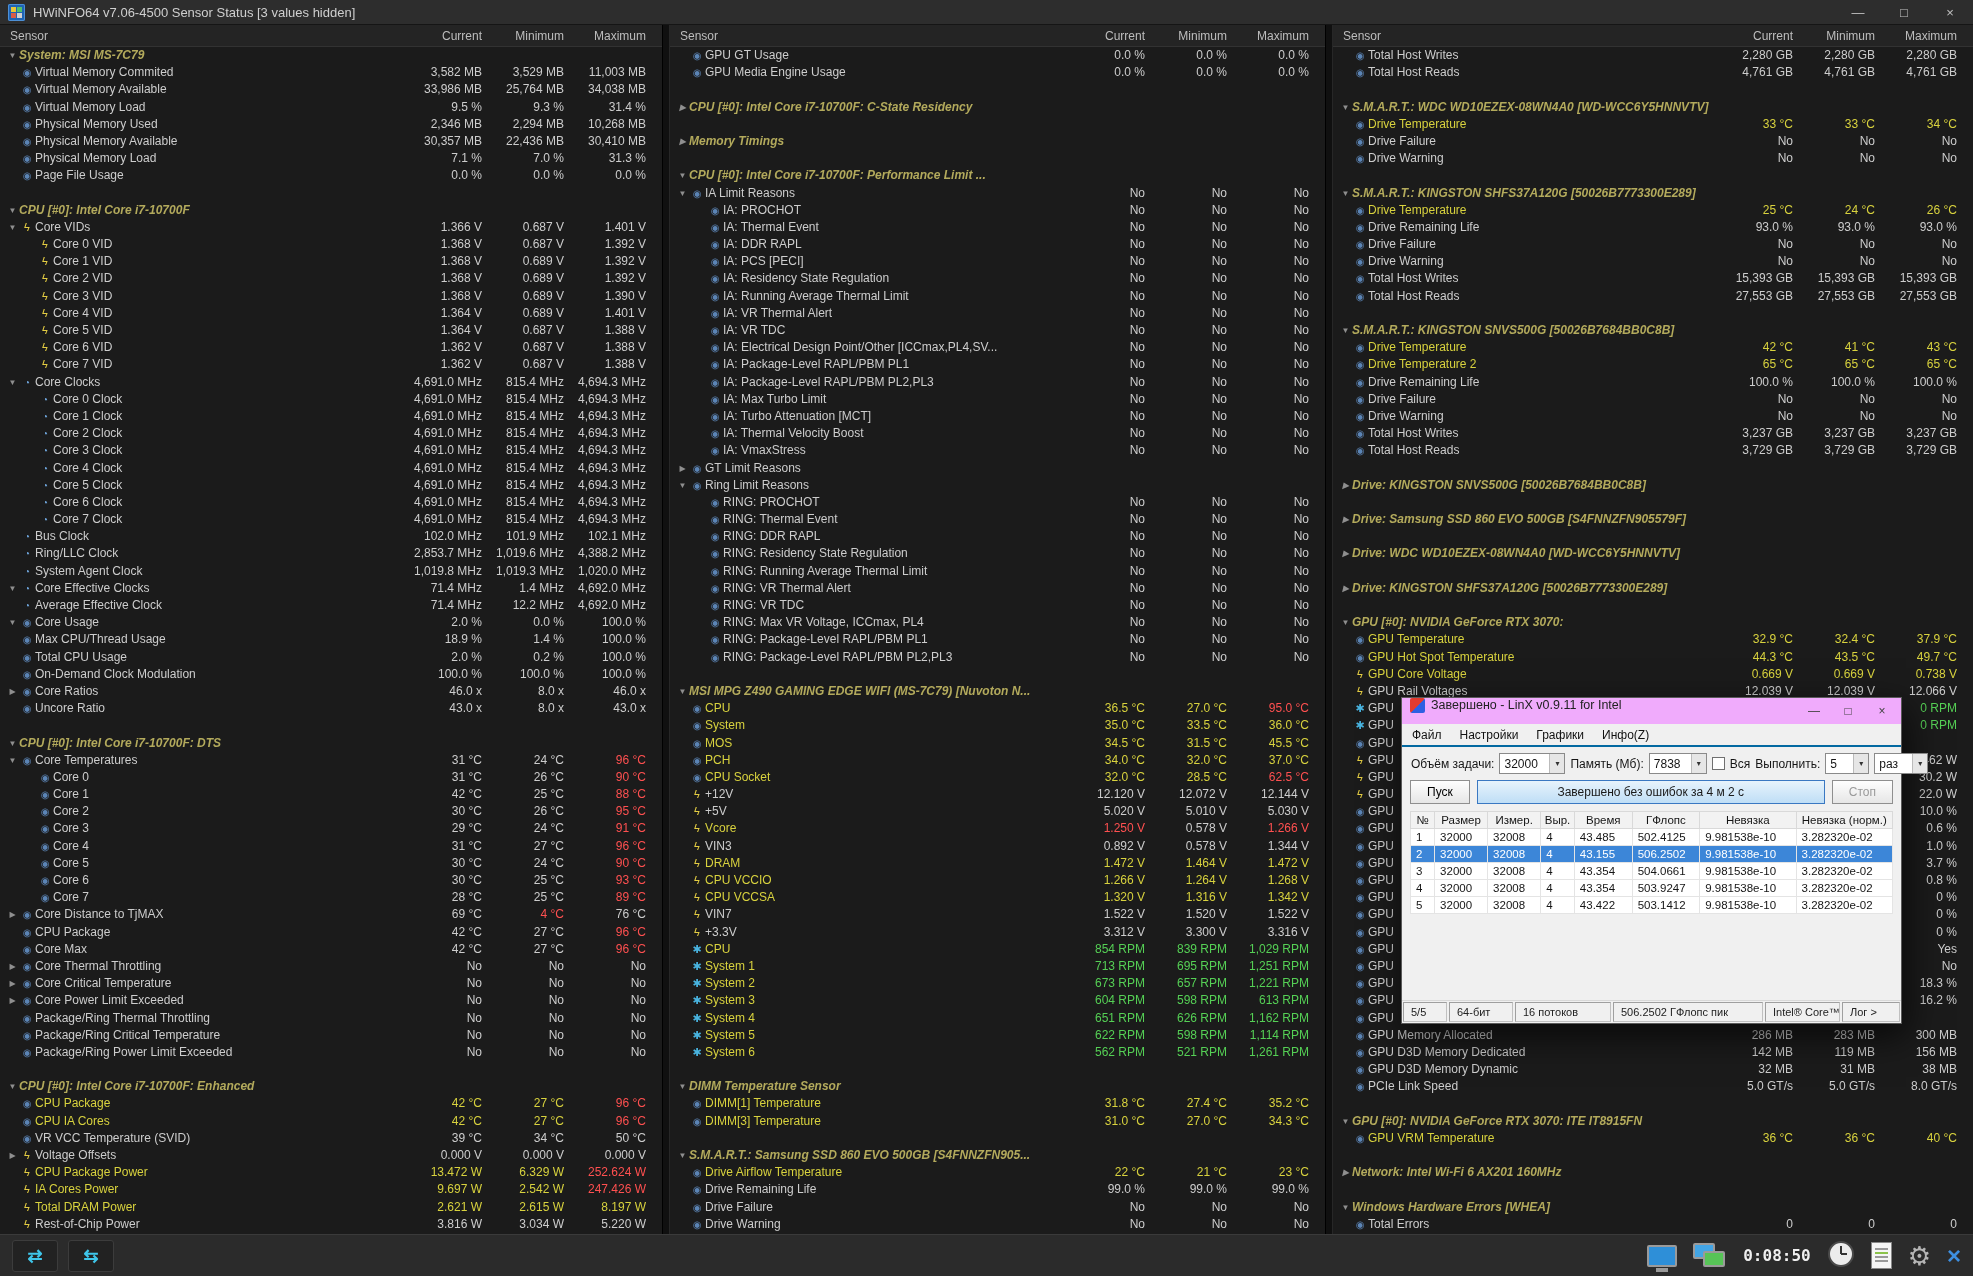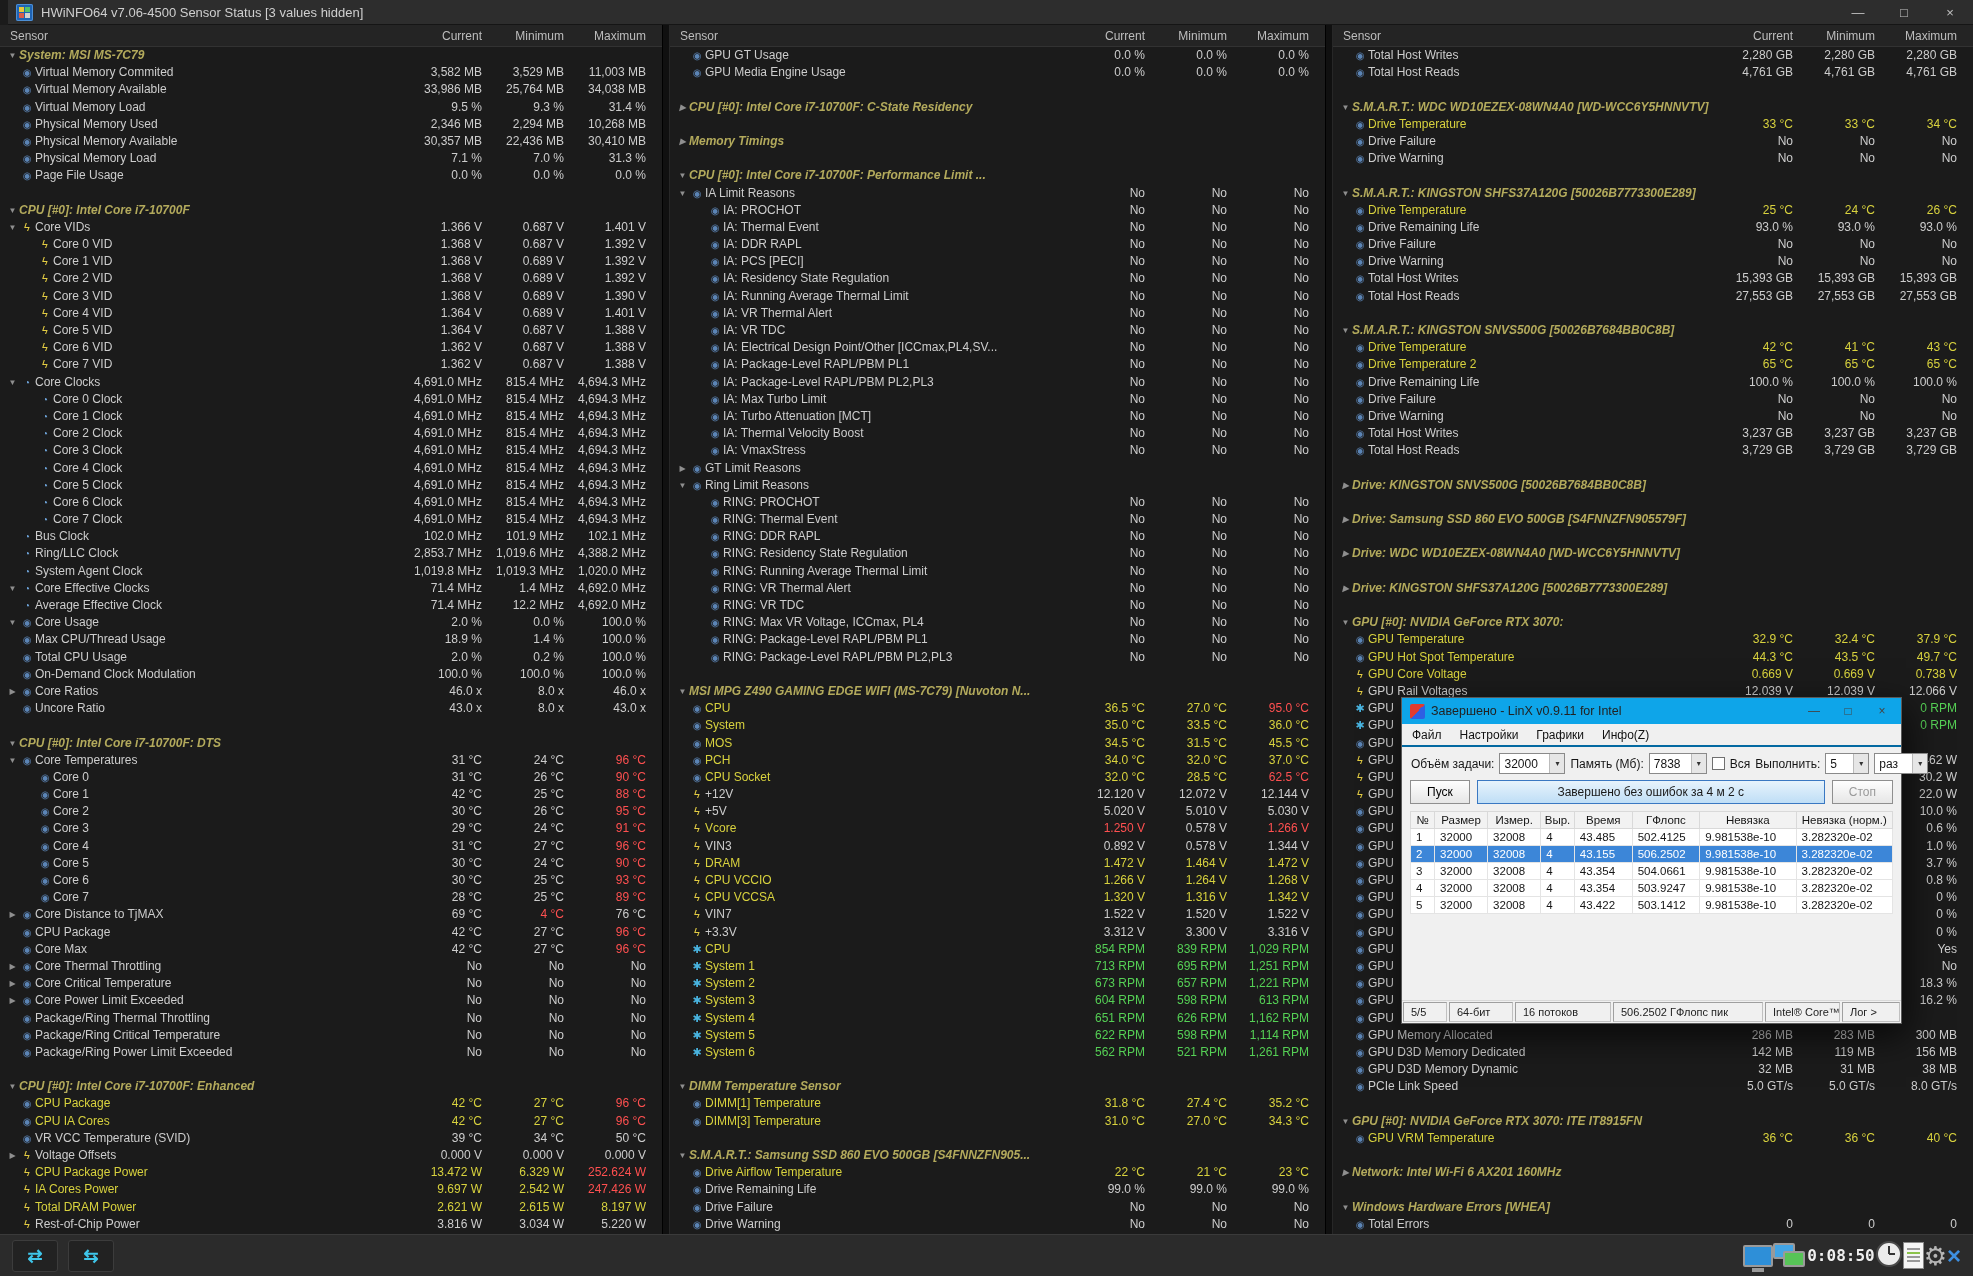--- a/index.html
+++ b/index.html
@@ -1,18 +1,18 @@
 <!DOCTYPE html>
 <html><head>
 <meta charset="utf-8">
 <style>
 *{margin:0;padding:0;box-sizing:border-box;}
 html,body{width:1973px;height:1276px;overflow:hidden;background:#1b1b1b;font-family:"Liberation Sans",sans-serif;}
 
-.titlebar{position:absolute;top:0;left:8px;right:0;height:25px;background:#2d2d2d;border-bottom:1px solid #151515;display:flex;align-items:center;gap:8px;padding:0 0 0 8px;z-index:5;}
+.titlebar{position:absolute;top:0;left:0;right:0;height:25px;background:#2d2d2d;border-bottom:1px solid #151515;display:flex;align-items:center;gap:8px;padding:0 0 0 8px;z-index:5;}
 .app-ico{width:17px;height:17px;border-radius:2px;background:#1e63b4;position:relative;box-shadow:inset 0 0 0 1px #4d8fd4;flex:none;}
 .app-ico:after{content:"";position:absolute;left:3px;top:3px;width:5px;height:5px;background:#e8c53a;box-shadow:6px 0 0 #53c06a,0 6px 0 #d85c4a,6px 6px 0 #d0d0d0;}
 .title-text{color:#cfcfcf;font-size:13px;}
 .win-controls{margin-left:auto;display:flex;}
 .wc{width:46px;text-align:center;color:#c0c0c0;font-size:13px;line-height:25px;}
 
 .panels{position:absolute;top:25px;bottom:42px;left:0;right:0;display:flex;}
 .panel{height:100%;overflow:hidden;background:#1b1b1b;display:flex;flex-direction:column;}
 .p1{width:662px;}.p2{width:655px;}.p3{flex:1;}
 .vsep{width:8px;background:#101010;border-left:1px solid #000;border-right:1px solid #272727;flex:none;}
@@ -29,35 +29,35 @@
 .ic-gauge{color:#5b84b5;font-size:10px;}
 .lbl{flex:1;overflow:hidden;}
 .val{width:82px;text-align:right;flex:none;overflow:hidden;}
 .c-y{color:#d8d23e;}
 .c-r{color:#ff5050;}
 .c-g{color:#55d055;}
 .srow.group{color:#b3aa5c;font-style:italic;font-weight:bold;}
 
 .toolbar{position:absolute;left:0;right:0;bottom:0;height:42px;background:#2b2b2b;border-top:1px solid #3a3a3a;display:flex;align-items:center;gap:10px;padding:0 12px;z-index:5;}
 .tbtn{width:46px;height:32px;background:#222;border:1px solid #3c3c3c;border-radius:3px;display:flex;align-items:center;justify-content:center;color:#3fc6ea;font-size:18px;font-weight:bold;flex:none;}
-.tb-right{margin-left:auto;display:flex;align-items:center;}
+.tb-right{margin-left:auto;display:flex;align-items:center;gap:16px;}
 .mon{width:30px;height:22px;border:2px solid #9a9a9a;border-radius:2px;background:#2e8fd8;position:relative;flex:none;}
 .mon:after{content:"";position:absolute;left:7px;bottom:-7px;width:12px;height:4px;background:#9a9a9a;}
 .mon2{position:relative;width:34px;height:26px;flex:none;}
 .mon2 .m{position:absolute;width:22px;height:16px;border:2px solid #9a9a9a;border-radius:2px;}
 .mon2 .ma{left:0;top:0;background:#43a5e5;}
 .mon2 .mb{left:10px;top:8px;background:#57c457;}
 .clock-text{color:#f0f0f0;font-size:16px;font-weight:bold;font-family:"DejaVu Sans Mono",monospace;}
 .gear{color:#b5b5b5;font-size:26px;line-height:26px;}
 .bigx{color:#3e8fe0;font-size:24px;font-weight:bold;line-height:26px;}
 .page-ico{width:21px;height:27px;background:#f5f5f5;border:1px solid #888;position:relative;flex:none;}
 .page-ico:after{content:"";position:absolute;left:3px;top:5px;width:13px;height:2px;background:#999;box-shadow:0 4px 0 #8bc34a,0 8px 0 #999,0 12px 0 #999;}
 
 .linx{position:absolute;left:1401px;top:697px;width:501px;height:327px;background:#f0f0f0;border:1px solid #5a5a5a;box-shadow:4px 12px 34px rgba(0,0,0,.7);display:flex;flex-direction:column;color:#151515;z-index:20;}
-.linx-title{height:26px;background:#0ea5e9;display:flex;align-items:center;gap:6px;padding:0 2px 0 8px;flex:none;}
+.linx-title{height:26px;background:#f0abfc;display:flex;align-items:flex-start;gap:6px;padding:0 2px 0 8px;flex:none;}
 .linx-ico{width:15px;height:15px;border-radius:2px;background:linear-gradient(135deg,#e23b2e 0 50%,#2e5fe2 50% 100%);flex:none;}
 .linx-title-text{font-size:12.5px;color:#222;}
 .linx-wc{margin-left:auto;display:flex;}
 .linx-wc span{width:34px;text-align:center;line-height:26px;color:#444;font-size:12px;}
 .linx-menu{height:23px;display:flex;align-items:center;gap:18px;padding:0 10px;border-bottom:2px solid #0369a1;flex:none;}
 .lmi{font-size:12px;color:#111;}
 .linx-controls{display:flex;align-items:center;gap:5px;padding:6px 9px 3px;flex:none;}
 .linx-lbl{font-size:12px;white-space:nowrap;}
 .combo{height:21px;background:#fff;border:1px solid #8a8a8a;display:flex;align-items:center;padding-left:4px;font-size:12px;flex:none;}
 .combo .dd{margin-left:auto;width:15px;height:100%;background:#e6e6e6;border-left:1px solid #bbb;display:flex;align-items:center;justify-content:center;font-style:normal;font-size:8px;color:#333;}

